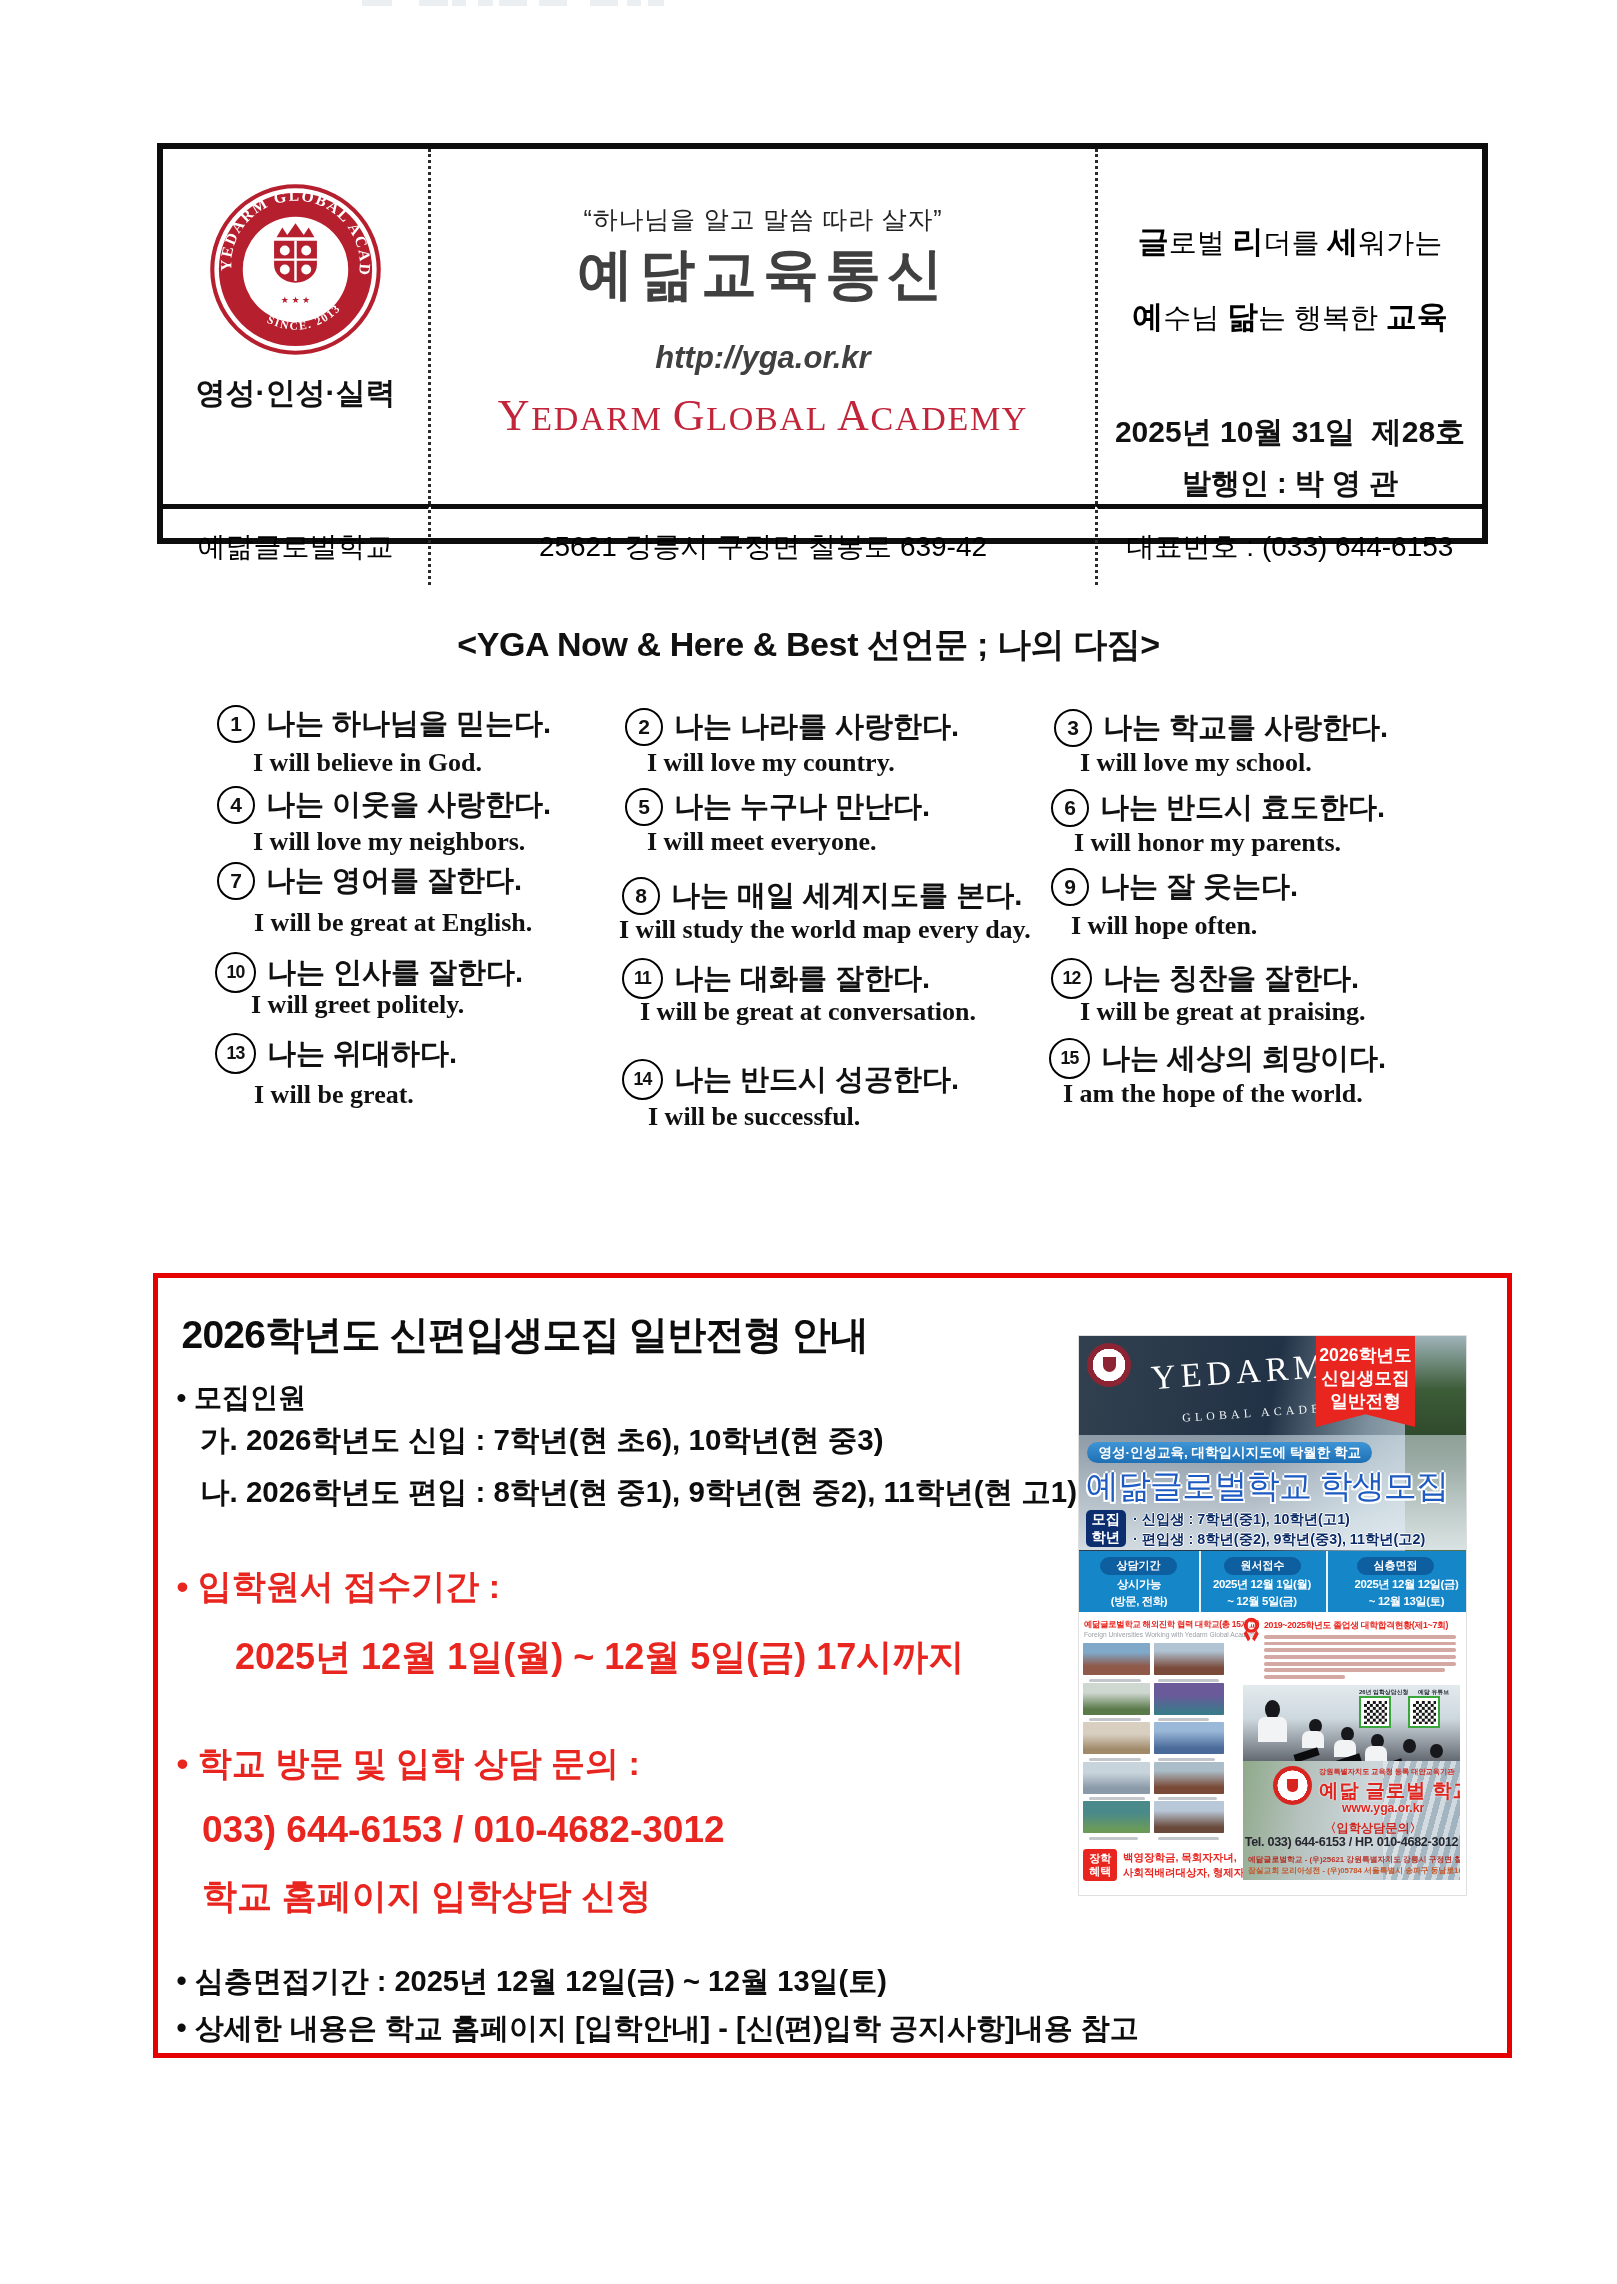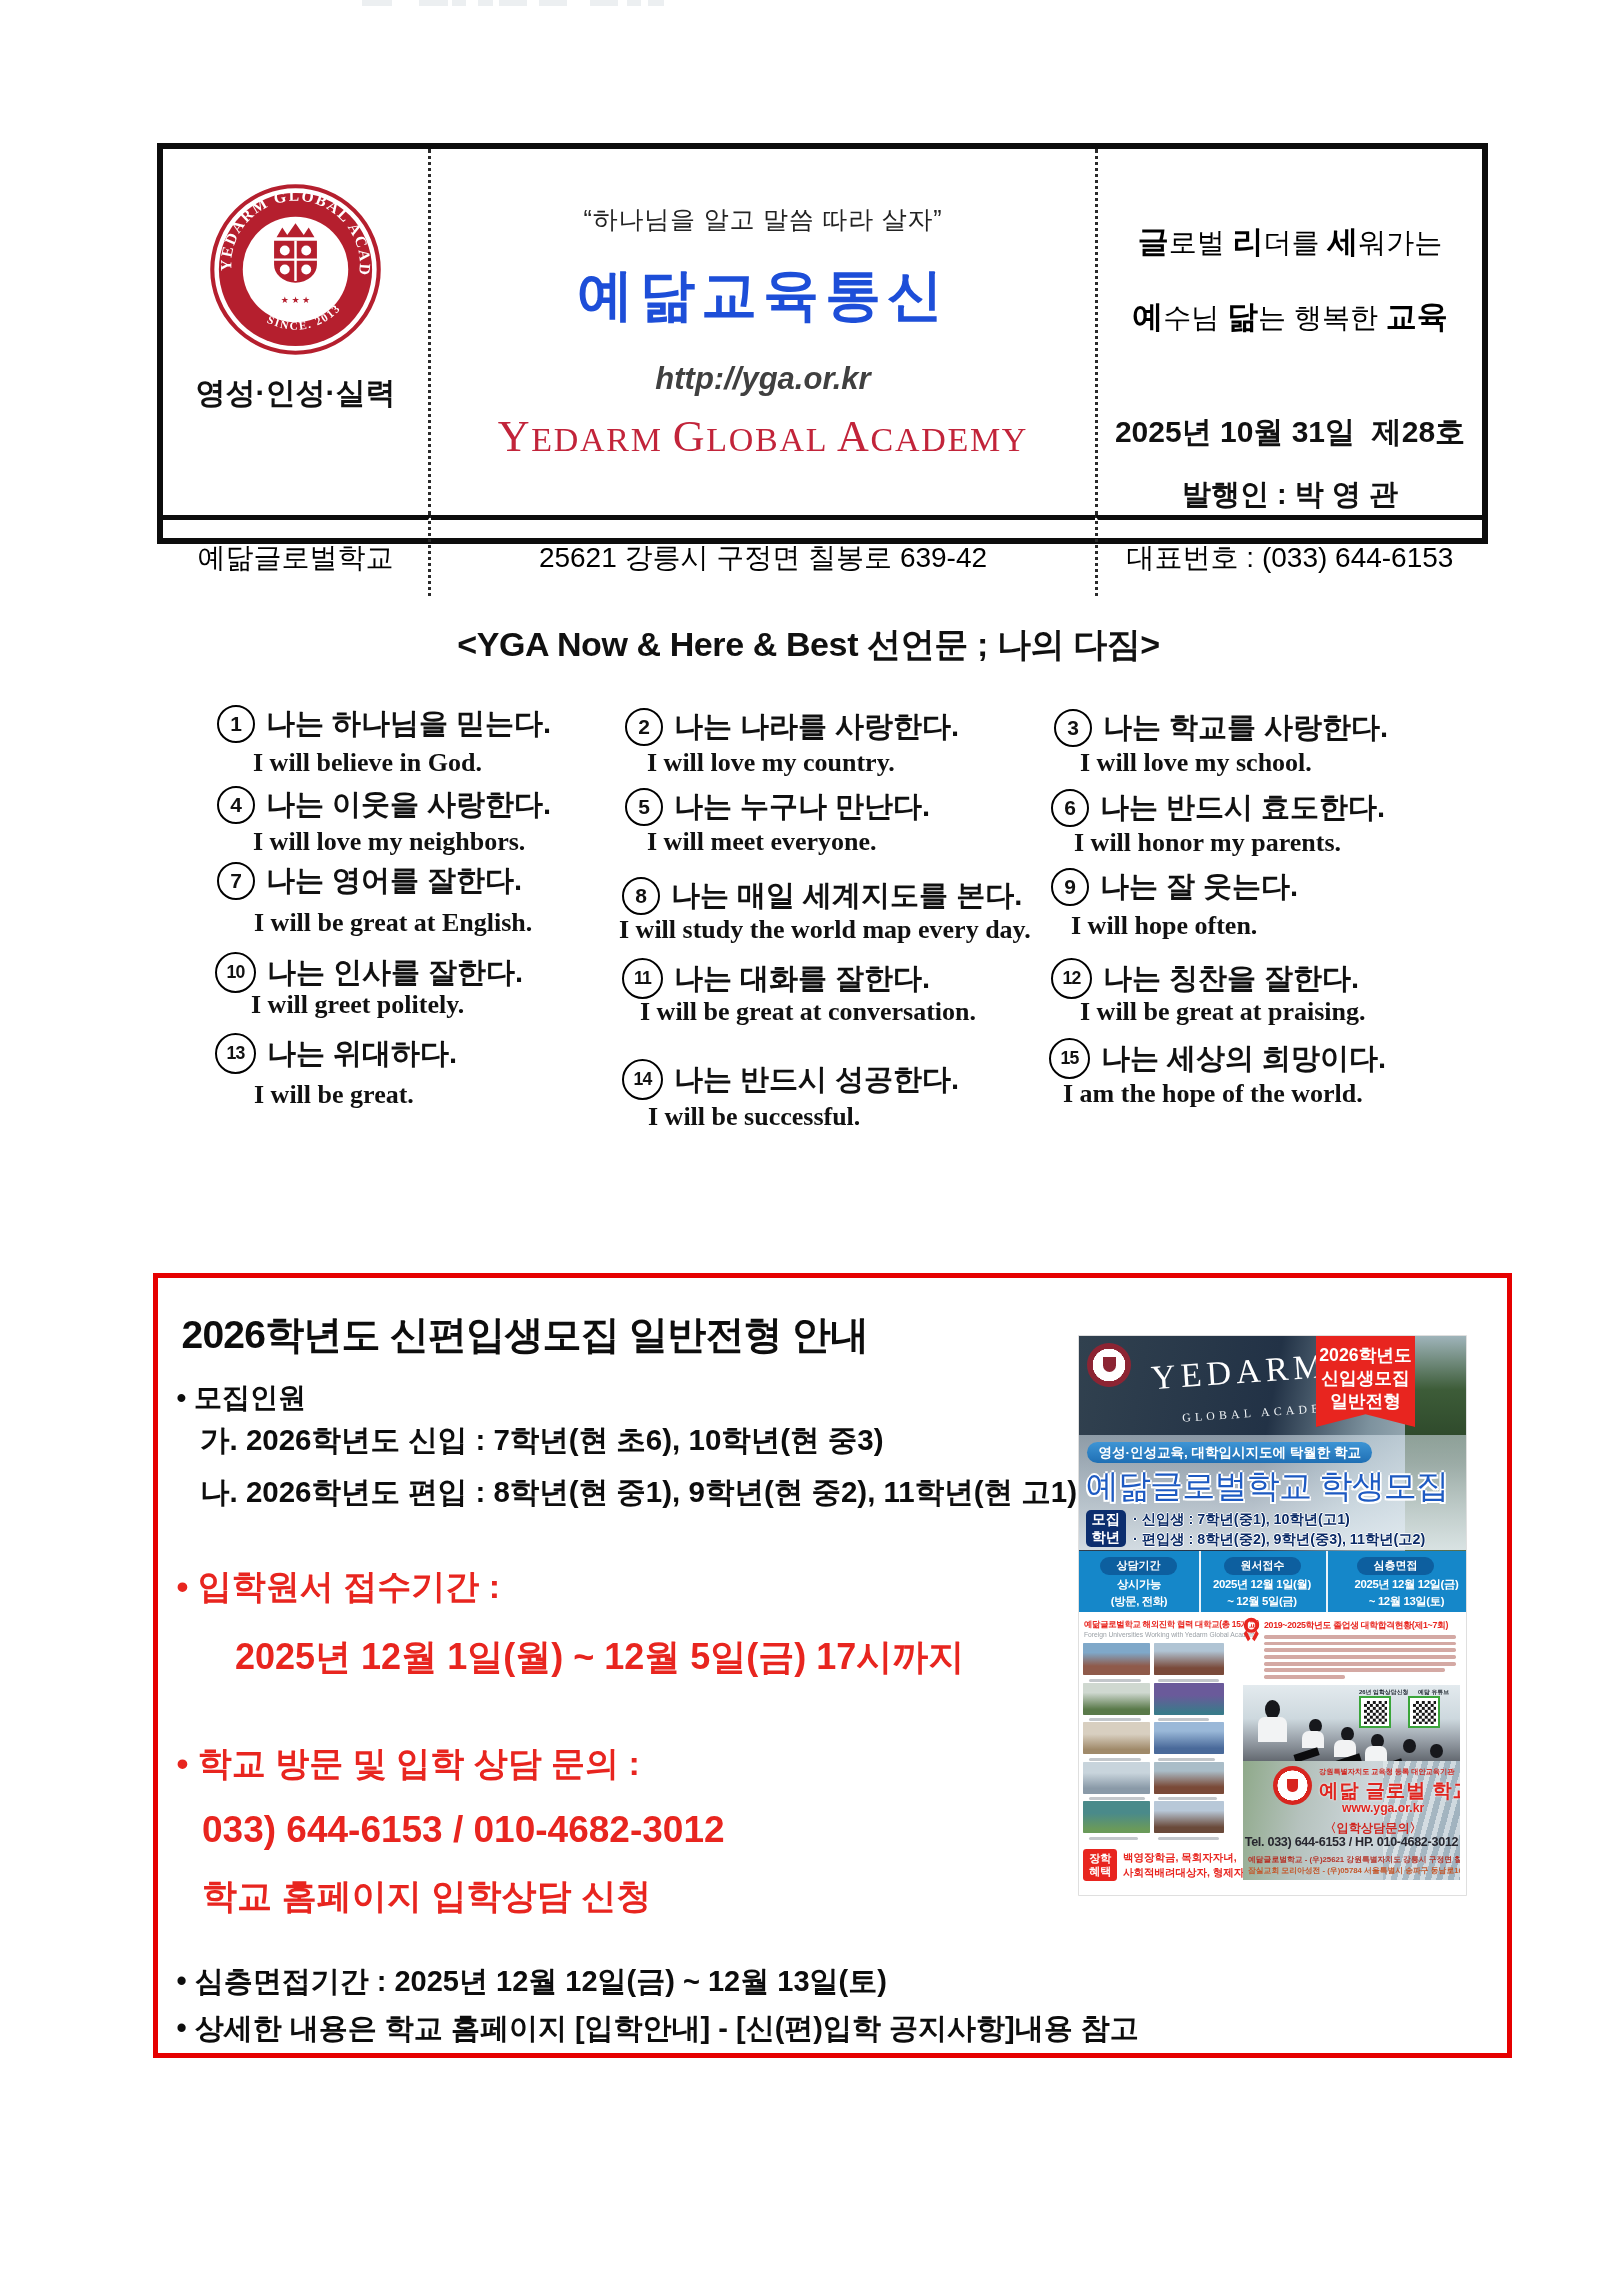--- a/index.html
+++ b/index.html
@@ -15,21 +15,21 @@
 
   
   #hdr{position:absolute;left:157px;top:143px;width:1319px;height:389px;
        border:6.7px solid #0d0d0d;display:grid;grid-template-columns:268px 664px 1fr;
        grid-template-rows:1fr 81px;}
   .hcell{position:relative;display:flex;flex-direction:column;align-items:center;}
   .vsep-l{border-left:3.4px dotted #2a2a2a;gap:8px;}
   .vsep-r{border-right:3.4px dotted #2a2a2a;}
   .hrow2{border-top:5.9px solid #0d0d0d;display:flex;align-items:center;justify-content:center;}
   .quote{margin-top:54px;font-size:25px;font-weight:500;letter-spacing:0.8px;color:#222;}
-  .ntitle{margin-top:22px;font-size:56px;font-weight:900;letter-spacing:5.9px;color:#1d4ed8;}
+  .ntitle{margin-top:1px;font-size:56px;font-weight:900;letter-spacing:5.9px;color:#404040;}
   .nurl{margin-top:27px;font-size:31px;font-weight:600;color:#404040;font-style:italic;}
   .acad{margin-top:13.5px;color:#c2243a;font-family:"Liberation Serif",serif;letter-spacing:1.7px;}
   .acad .cap{font-size:44px;} .acad .low{font-size:34px;}
   .slog{font-size:28px;font-weight:400;color:#000;}
   .slog b{font-size:31px;font-weight:800;}
   .issue{font-size:30px;font-weight:800;}
   .pub{font-size:29px;font-weight:800;}
   .brow{font-size:28px;font-weight:500;color:#000;}
 
   
@@ -160,21 +160,21 @@
     </div>
 
     <div class="hcell vsep-l">
       <div class="slog nw" style="margin-top:72px">
         <b>글</b><span>로벌 </span><b>리</b><span>더를 </span><b>세</b><span>워가는</span>
       </div>
       <div class="slog nw" style="margin-top:25px">
         <b>예</b><span>수님 </span><b>닮</b><span>는 행복한 </span><b>교육</b><span></span>
       </div>
       <div class="issue wsp" style="margin-top:66px">2025년 10월 31일  제28호</div>
-      <div class="pub nw" style="margin-top:14px">발행인 : 박 영 관</div>
+      <div class="pub nw" style="margin-top:3px">발행인 : 박 영 관</div>
     </div>
 
     <div class="hrow2 vsep-r brow">예닮글로벌학교</div>
     <div class="hrow2 brow">25621 강릉시 구정면 칠봉로 639-42</div>
     <div class="hrow2 vsep-l brow">대표번호 : (033) 644-6153</div>
   </div>
 
   <div id="decl-heading">&lt;YGA Now &amp; Here &amp; Best 선언문 ; 나의 다짐&gt;</div>
 
   <div class="dk" style="left:217px;top:704px">

